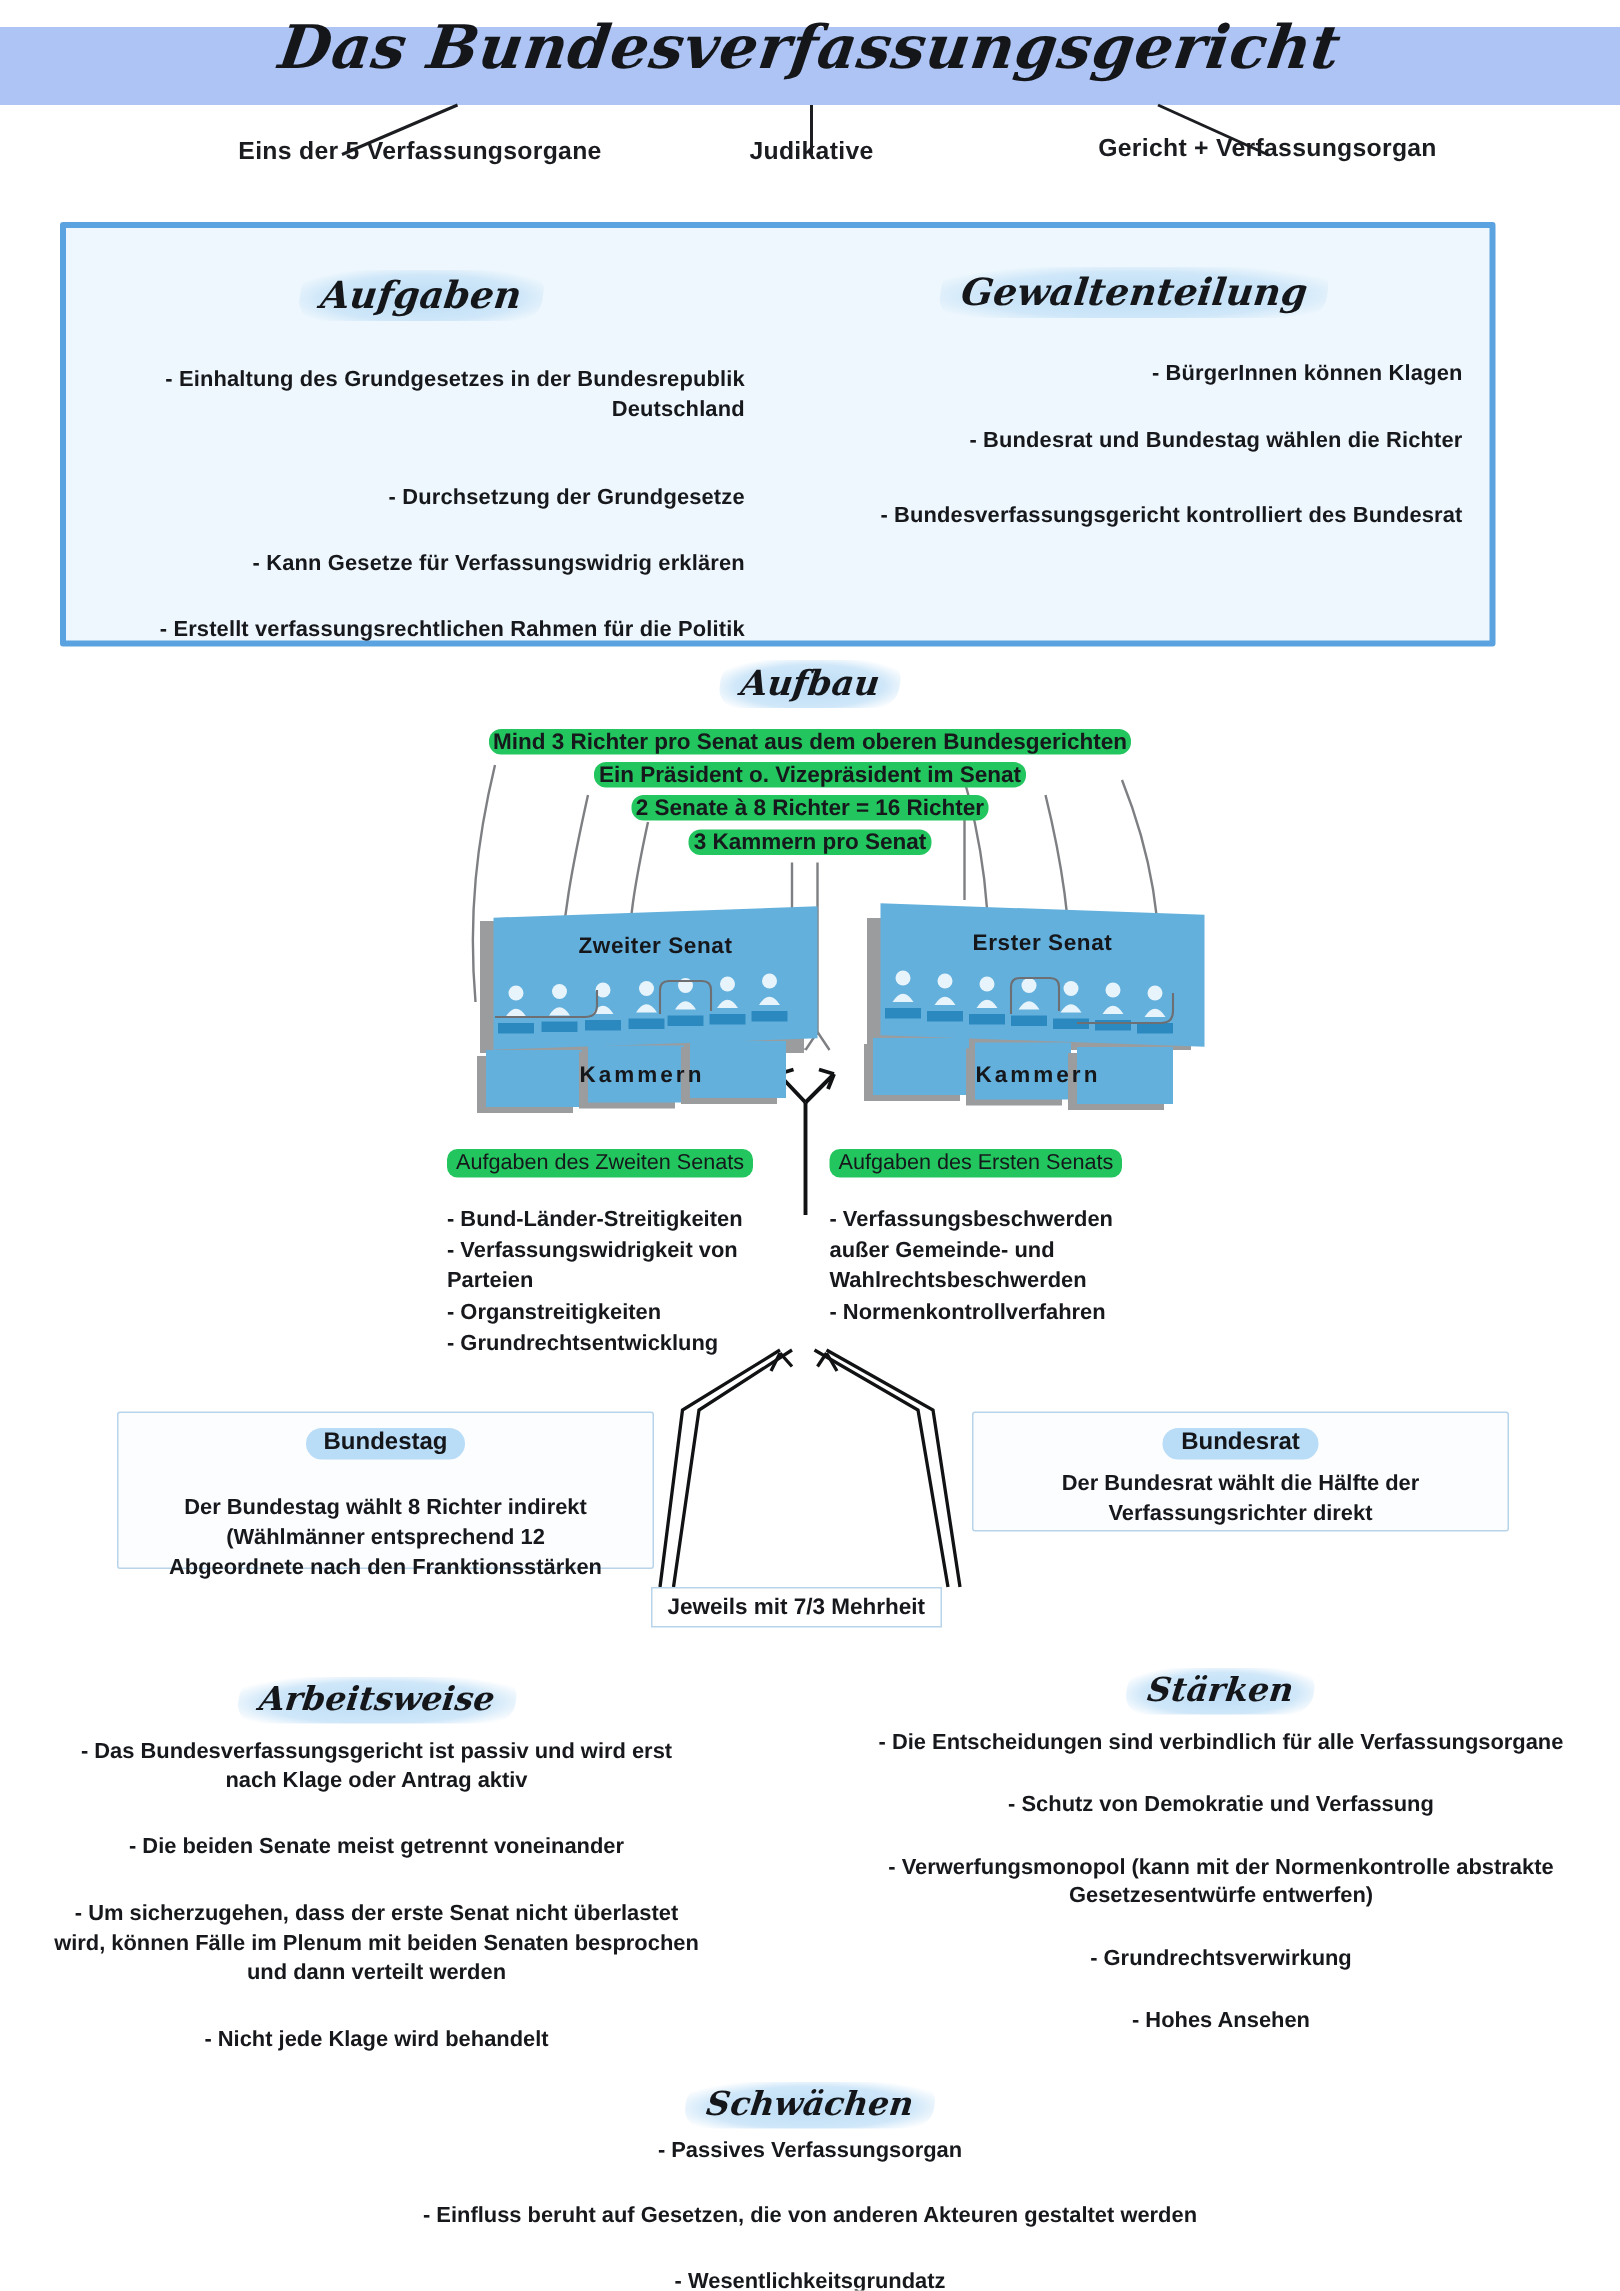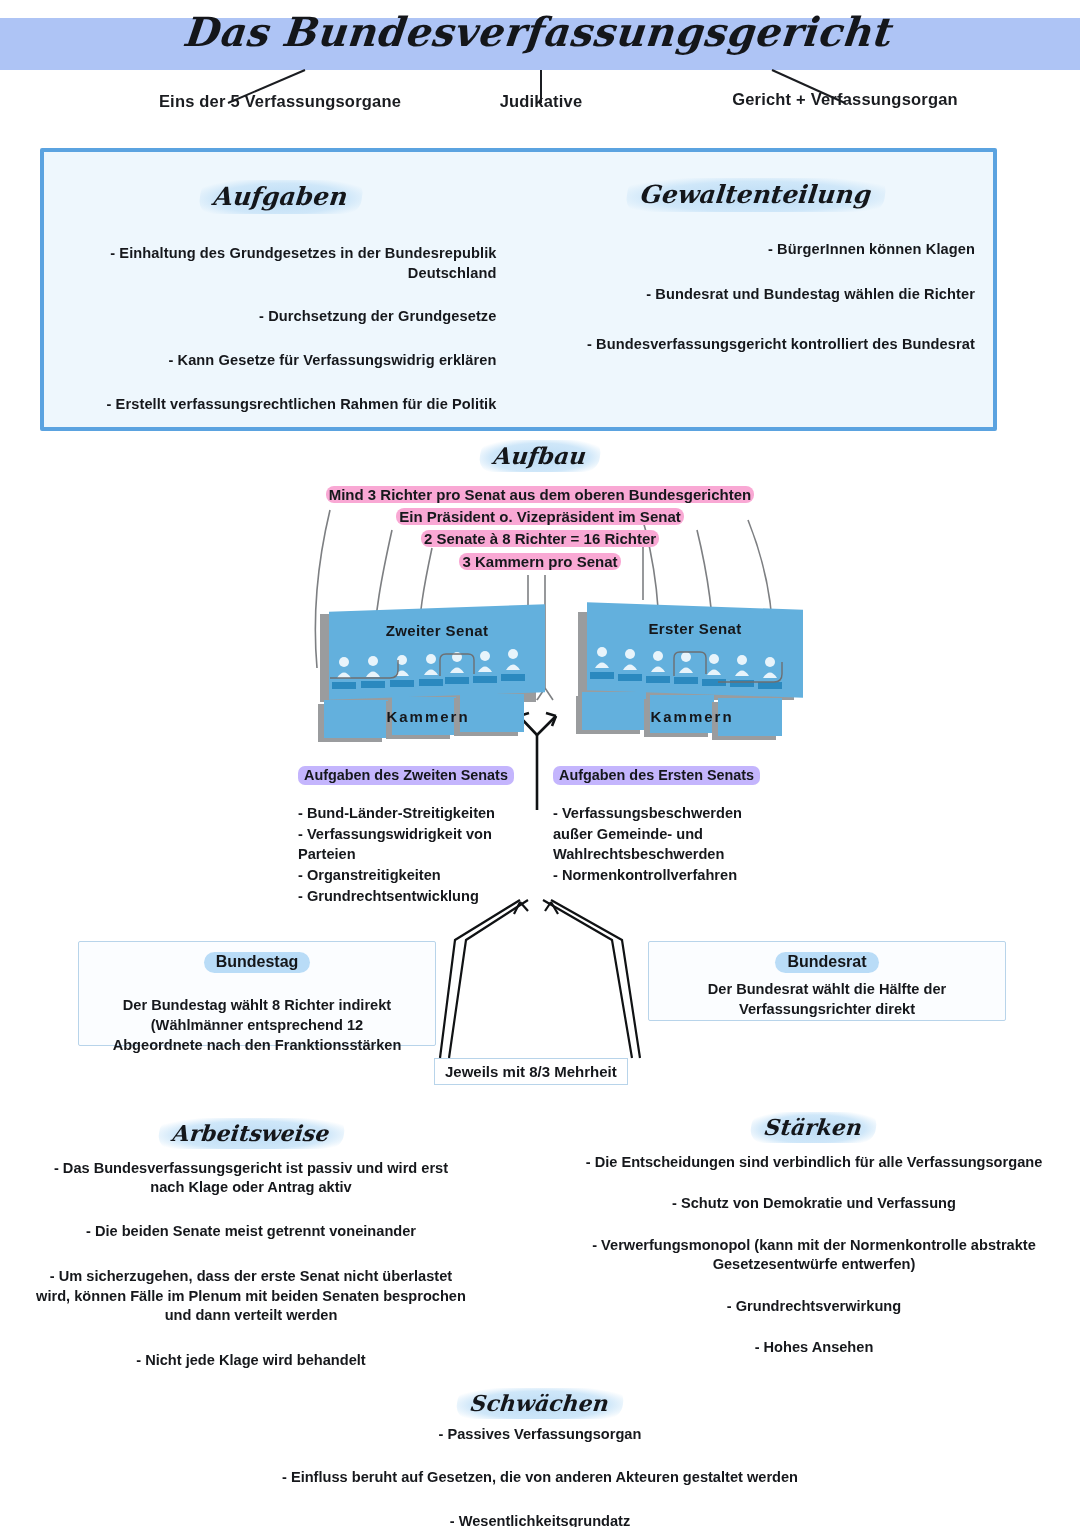--- a/index.html
+++ b/index.html
@@ -47,21 +47,21 @@
     box-sizing:border-box;
     border-radius:2px;
   }
   .panel-col{position:absolute;top:0;width:50%;height:100%;}
   .body-line{
     font-size:14.6px;font-weight:700;line-height:1.35;
     text-align:right;color:#16181c;letter-spacing:.1px;
   }
   .body-list{margin:0;padding:0;list-style:none;}
   .body-list li{margin:0 0 18px 0;}
-  .hl-soft{background:#f9a8d4;border-radius:8px;padding:0 3px;box-decoration-break:clone;text-align:center;-webkit-box-decoration-break:clone;}
+  .hl-soft{background:#22c55e;border-radius:8px;padding:0 3px;box-decoration-break:clone;text-align:center;-webkit-box-decoration-break:clone;}
   .pill{
     display:inline-block;background:#b9dcf7;
     border-radius:11px;padding:1px 12px 2px;
     font-weight:700;font-size:16px;color:#141619;
   }
   
   #aufbau-lines{left:0;top:484px;width:1080px;text-align:center;}
   #aufbau-lines .al{font-size:15px;font-weight:700;line-height:1.48;white-space:nowrap;}
   
   .senate-group{position:absolute;}
@@ -70,22 +70,22 @@
   .senate-label{
     position:absolute;width:100%;text-align:center;
     font-size:15px;font-weight:700;color:#15171b;letter-spacing:.4px;
   }
   .kammern-label{
     position:absolute;width:100%;text-align:center;
     font-size:15px;font-weight:700;color:#15171b;letter-spacing:2px;
   }
   
   .task-head{
-    display:inline-block;background:#c4b5fd;border-radius:7px;
-    padding:1px 6px 2px;font-size:14.4px;font-weight:700;color:#15171b;
+    display:inline-block;background:#22c55e;border-radius:7px;
+    padding:1px 6px 2px;font-size:14.4px;font-weight:400;color:#15171b;
   }
   .task-list{margin:0;padding:0;list-style:none;font-size:14.6px;
              font-weight:600;line-height:1.42;color:#16181c;}
   
   .org-box{
     position:absolute;border:1.4px solid #b8d4ea;background:#fbfdff;
     box-sizing:border-box;border-radius:2px;
   }
   .org-text{
     font-size:14.6px;font-weight:600;line-height:1.38;text-align:center;color:#16181c;
@@ -150,21 +150,21 @@
 <div class="abs subtitle" style="left:620px;top:90px;width:450px;">Gericht + Verfassungsorgan</div>
 
 <div id="top-panel" class="abs">
 
   <div class="panel-col" style="left:0;">
     <div style="text-align:center;margin-top:28px;">
       <span class="script-head" style="font-size:25px;">Aufgaben</span>
     </div>
     <ul class="body-list" style="margin-top:30px;padding:0 22px;">
       <li class="body-line">- Einhaltung des Grundgesetzes in der Bundesrepublik Deutschland</li>
-      <li class="body-line" style="margin-top:24px;">- Durchsetzung der Grundgesetze</li>
+      <li class="body-line" style="margin-top:40px;">- Durchsetzung der Grundgesetze</li>
       <li class="body-line" style="margin-top:24px;">- Kann Gesetze für Verfassungswidrig erklären</li>
       <li class="body-line" style="margin-top:24px;">- Erstellt verfassungsrechtlichen Rahmen für die Politik</li>
     </ul>
   </div>
 
   <div class="panel-col" style="left:50%;">
     <div style="text-align:center;margin-top:26px;">
       <span class="script-head" style="font-size:25px;">Gewaltenteilung</span>
     </div>
     <ul class="body-list" style="margin-top:28px;padding:0 18px;">
@@ -330,21 +330,21 @@
 <div class="org-box" style="left:648px;top:941px;width:358px;height:80px;">
   <div style="text-align:center;margin-top:10px;">
     <span class="pill">Bundesrat</span>
   </div>
   <div class="org-text" style="margin-top:6px;padding:0 8px;">
     <div>Der Bundesrat wählt die Hälfte der</div>
     <div>Verfassungsrichter direkt</div>
   </div>
 </div>
 
-<div id="mehrheit-box" class="abs" style="left:434px;top:1058px;">Jeweils mit 8/3 Mehrheit</div>
+<div id="mehrheit-box" class="abs" style="left:434px;top:1058px;">Jeweils mit 7/3 Mehrheit</div>
 
 <div class="bottom-col" style="left:36px;top:1118px;width:430px;">
   <div style="text-align:center;">
     <span class="script-head" style="font-size:22px;">Arbeitsweise</span>
   </div>
   <ul class="bottom-list" style="margin-top:10px;">
     <li>- Das Bundesverfassungsgericht ist passiv und wird erst nach Klage oder Antrag aktiv</li>
     <li style="margin-top:24px;">- Die beiden Senate meist getrennt voneinander</li>
     <li style="margin-top:26px;">- Um sicherzugehen, dass der erste Senat nicht überlastet wird, können Fälle im Plenum mit beiden Senaten besprochen und dann verteilt werden</li>
     <li style="margin-top:26px;">- Nicht jede Klage wird behandelt</li>

